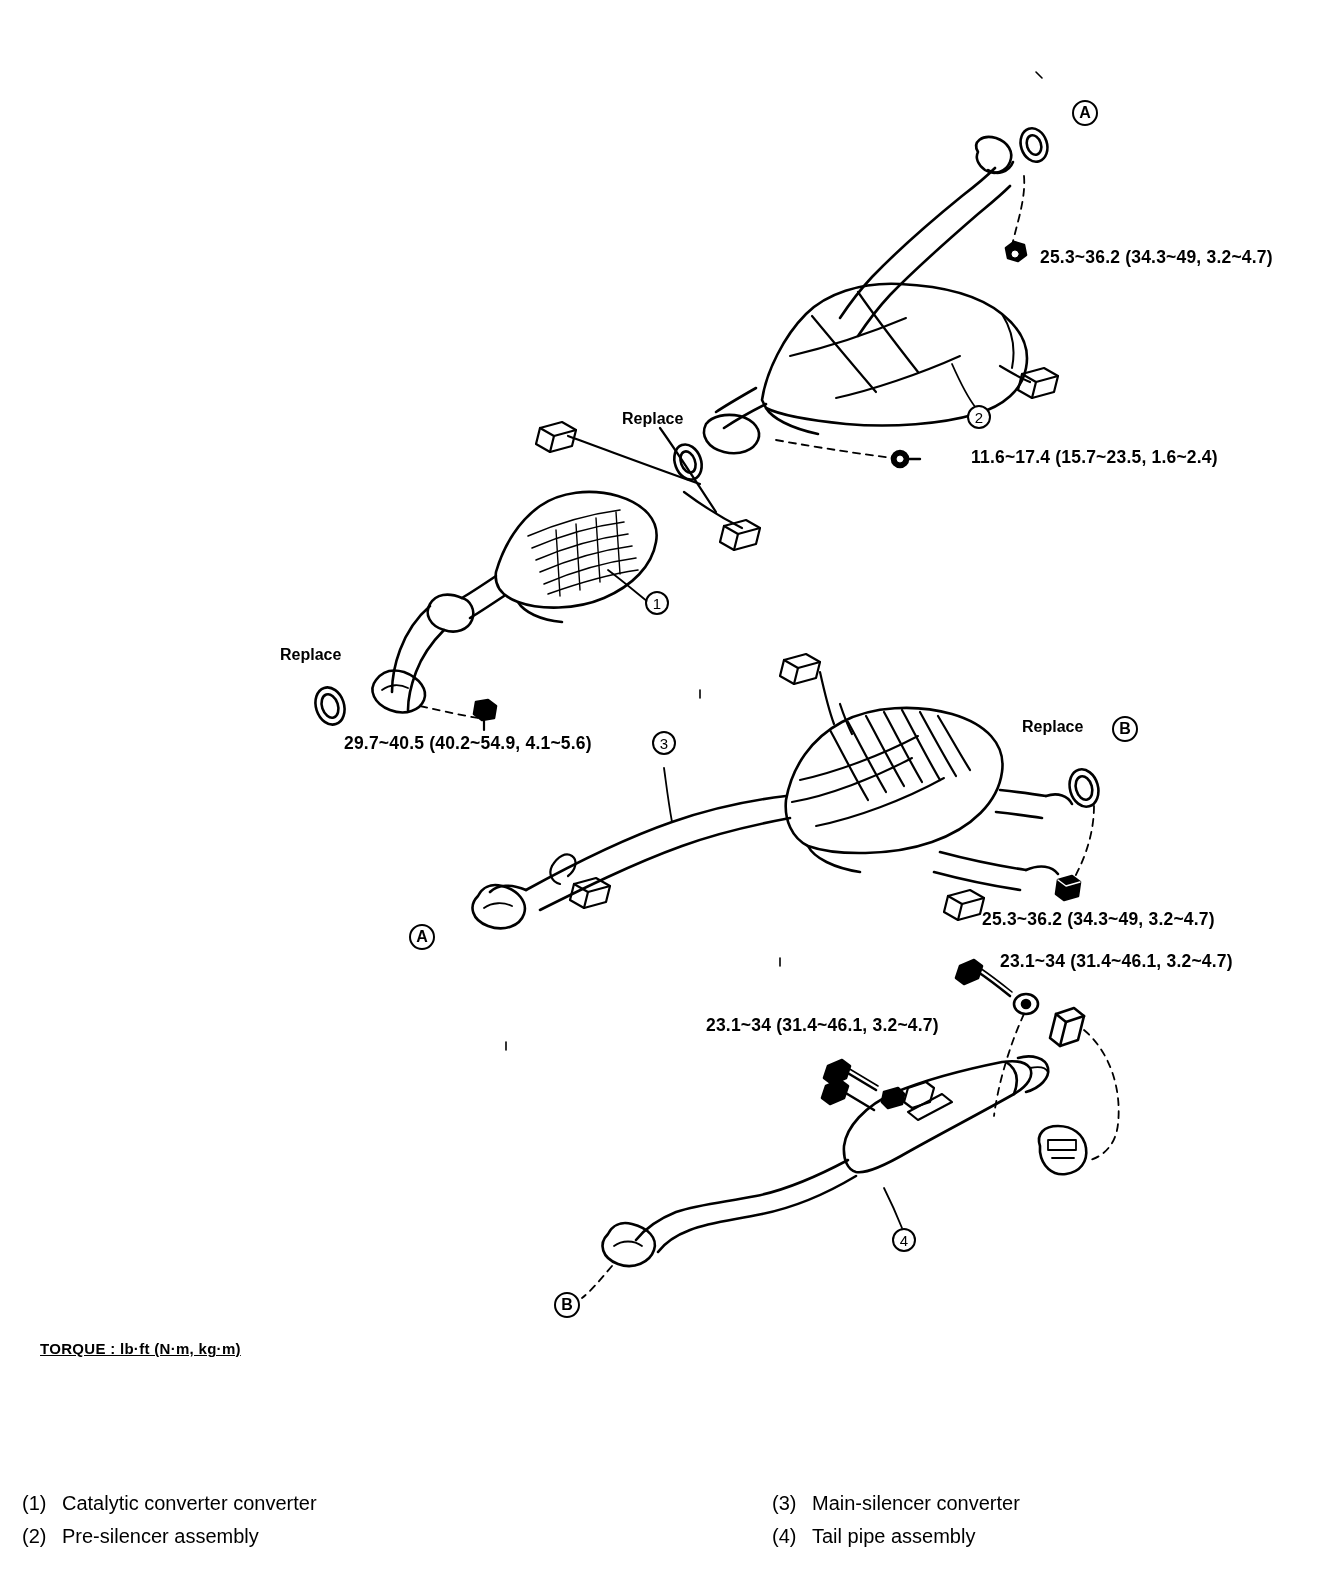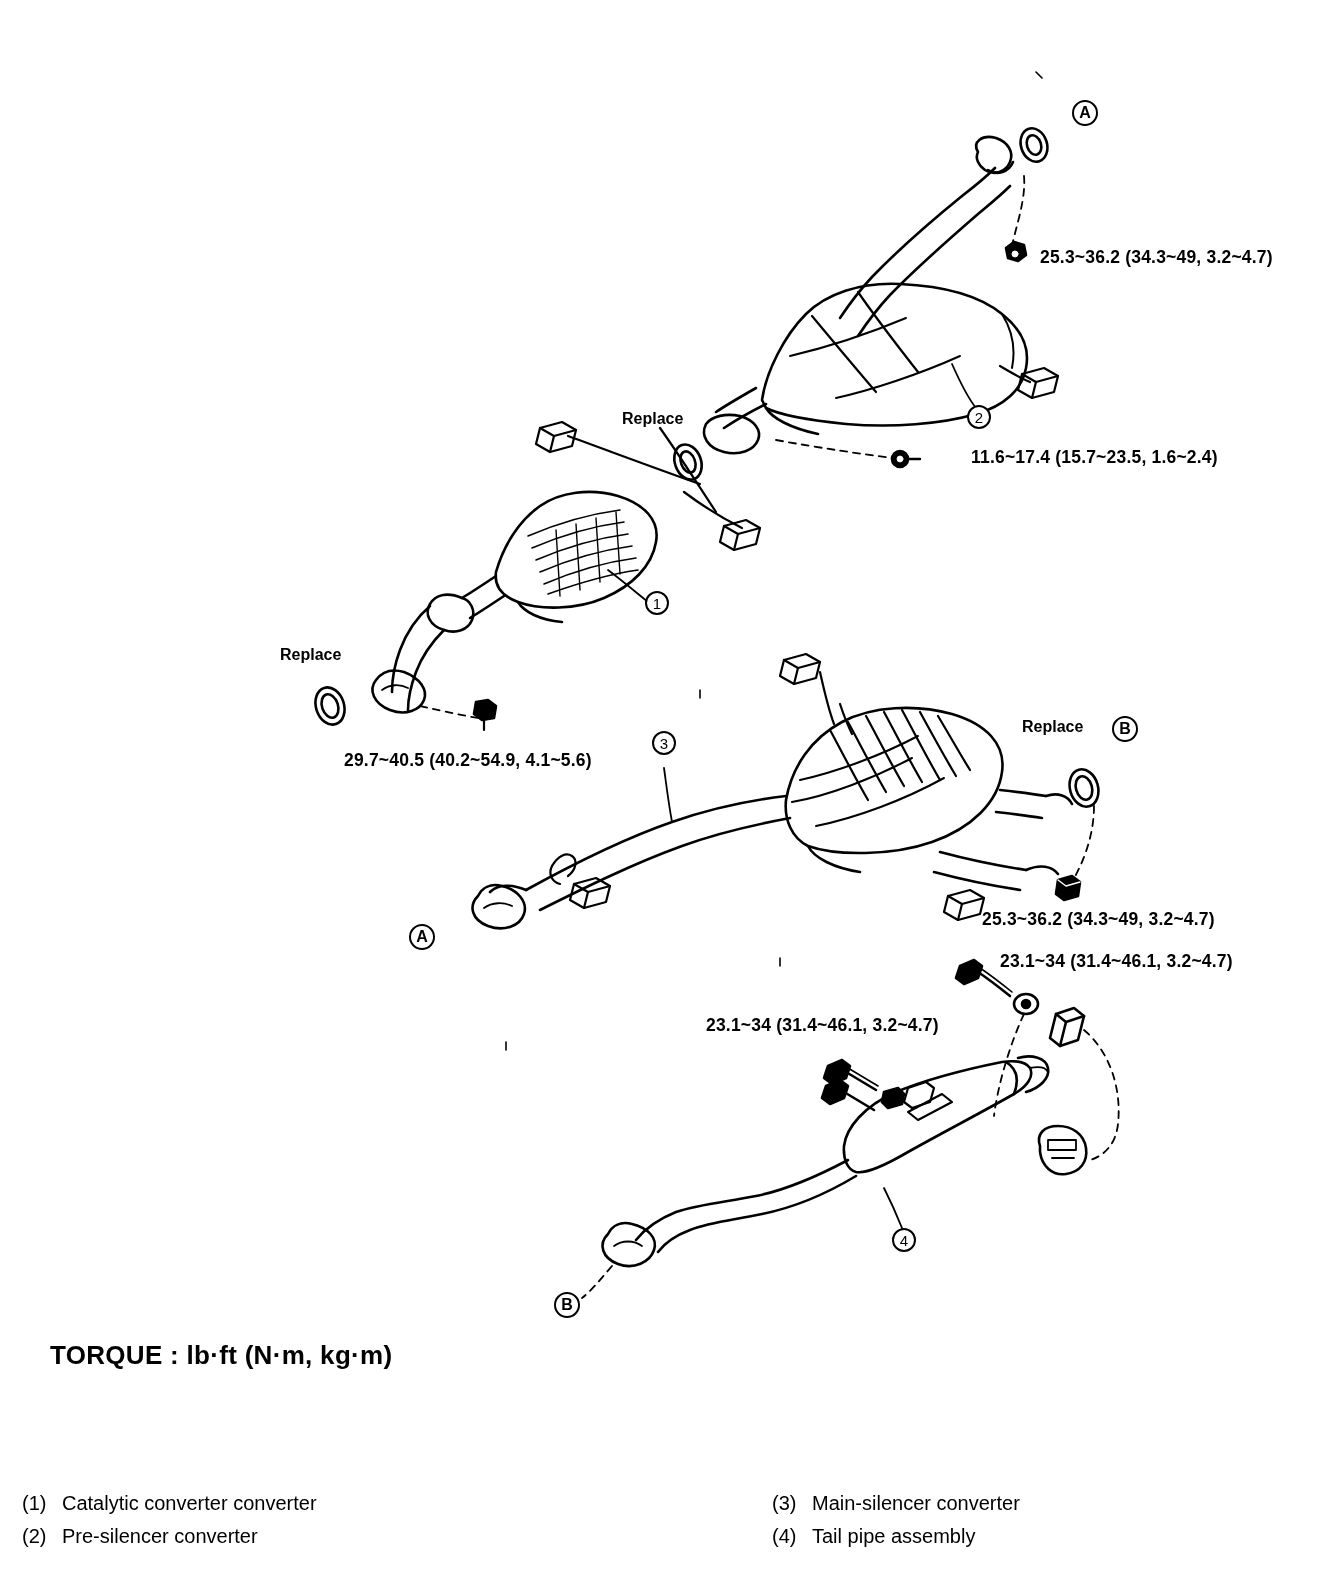--- a/index.html
+++ b/index.html
@@ -58,25 +58,26 @@
     font-weight: normal;
   }
   .replace-lbl {
     position: absolute;
     font-size: 16px;
     font-weight: bold;
     white-space: nowrap;
   }
   #torque-title {
     position: absolute;
-    left: 50px;
+    left: 40px;
     top: 1340px;
-    font-size: 26px;
+    font-size: 15px;
     font-weight: bold;
     letter-spacing: 0.3px;
+    text-decoration: underline;
   }
   #legend {
     position: absolute;
     left: 0;
     top: 1492px;
     width: 1344px;
     height: 80px;
   }
   .legend-col {
     position: absolute;
@@ -314,36 +315,36 @@
   <div class="callout small-num" style="left:967px; top:405px;">2</div>
   <div class="callout small-num" style="left:652px; top:731px;">3</div>
   <div class="callout small-num" style="left:892px; top:1228px;">4</div>
 
   <div class="replace-lbl" style="left:622px; top:410px;">Replace</div>
   <div class="replace-lbl" style="left:280px; top:646px;">Replace</div>
   <div class="replace-lbl" style="left:1022px; top:718px;">Replace</div>
 
   <div class="lbl" style="left:1040px; top:248px;">25.3~36.2 (34.3~49, 3.2~4.7)</div>
   <div class="lbl" style="left:924px; top:448px;margin-left:47px;">11.6~17.4 (15.7~23.5, 1.6~2.4)</div>
-  <div class="lbl" style="left:344px; top:751px;">29.7~40.5 (40.2~54.9, 4.1~5.6)</div>
+  <div class="lbl" style="left:344px; top:734px;">29.7~40.5 (40.2~54.9, 4.1~5.6)</div>
   <div class="lbl" style="left:982px; top:910px;">25.3~36.2 (34.3~49, 3.2~4.7)</div>
   <div class="lbl" style="left:1000px; top:952px;">23.1~34 (31.4~46.1, 3.2~4.7)</div>
   <div class="lbl" style="left:706px; top:1016px;">23.1~34 (31.4~46.1, 3.2~4.7)</div>
 
   <div id="torque-title">TORQUE : lb·ft (N·m, kg·m)</div>
 
   <div id="legend">
     <div class="legend-col left">
       <div class="legend-row">
         <span class="legend-num">(1)</span>
         <span class="legend-text">Catalytic converter converter</span>
       </div>
       <div class="legend-row">
         <span class="legend-num">(2)</span>
-        <span class="legend-text">Pre-silencer converter</span>
+        <span class="legend-text">Pre-silencer assembly</span>
       </div>
     </div>
     <div class="legend-col right">
       <div class="legend-row">
         <span class="legend-num">(3)</span>
         <span class="legend-text">Main-silencer converter</span>
       </div>
       <div class="legend-row">
         <span class="legend-num">(4)</span>
         <span class="legend-text">Tail pipe assembly</span>

